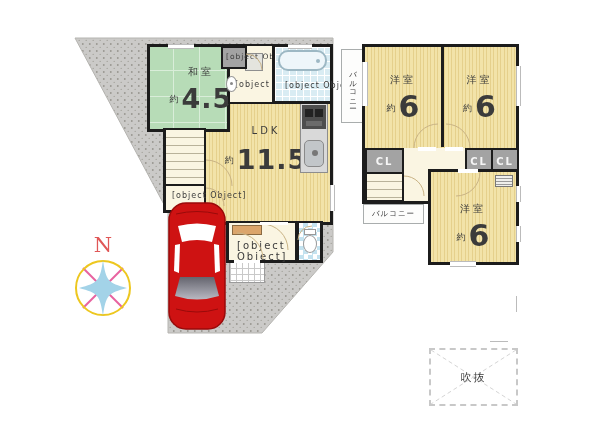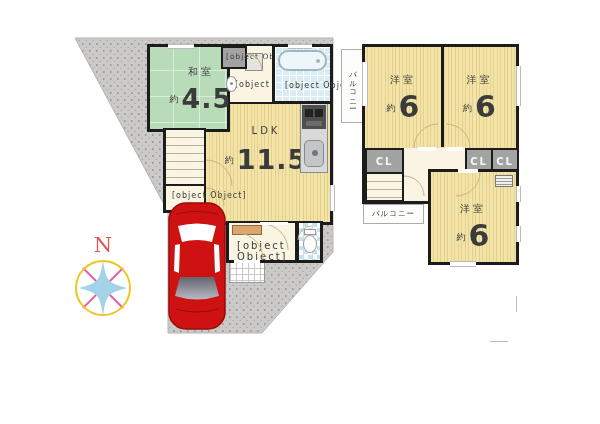--- a/index.html
+++ b/index.html
@@ -196,20 +196,27 @@
         <span class="approx">約</span><span class="num-huge">6</span>
       </div>
     </div>
   </div>
 
   <div class="abs balcony" style="left:363px;top:204px;width:61px;height:20px;">
     <div style="font-size:7.5px;letter-spacing:1px;text-align:center;margin-top:4px;">バルコニー</div>
   </div>
 
 
+  <div class="abs" style="left:429px;top:348px;width:89px;height:58px;border:2px dashed #c8c8c8;background:#fff;">
+    <svg class="abs" style="left:0;top:0;" width="85" height="54">
+      <line x1="0" y1="0" x2="85" y2="54" stroke="#d5d5d5" stroke-width="1" stroke-dasharray="4 3"></line>
+      <line x1="85" y1="0" x2="0" y2="54" stroke="#d5d5d5" stroke-width="1" stroke-dasharray="4 3"></line>
+    </svg>
+    <div style="position:absolute;left:0;top:20px;width:85px;text-align:center;font-size:11px;letter-spacing:2px;">吹抜</div>
+  </div>
 
   <div class="window" style="left:168px;top:44px;width:26px;height:3px;border-top:1px solid #bbb;border-bottom:1px solid #bbb;"></div>
   <div class="window" style="left:288px;top:44px;width:24px;height:3px;border-top:1px solid #bbb;border-bottom:1px solid #bbb;"></div>
   <div class="window" style="left:330px;top:185px;width:3px;height:26px;border-left:1px solid #bbb;border-right:1px solid #bbb;"></div>
   <div class="window" style="left:260px;top:222px;width:28px;height:3px;"></div>
   <div class="window" style="left:234px;top:260px;width:26px;height:3px;"></div>
   <div class="window" style="left:362px;top:62px;width:3.5px;height:44px;border-left:1px solid #bbb;border-right:1px solid #bbb;"></div>
   <div class="window" style="left:515.5px;top:66px;width:3.5px;height:40px;border-left:1px solid #bbb;border-right:1px solid #bbb;"></div>
   <div class="window" style="left:418px;top:147px;width:18px;height:4px;"></div>
   <div class="window" style="left:445px;top:147px;width:18px;height:4px;"></div>

